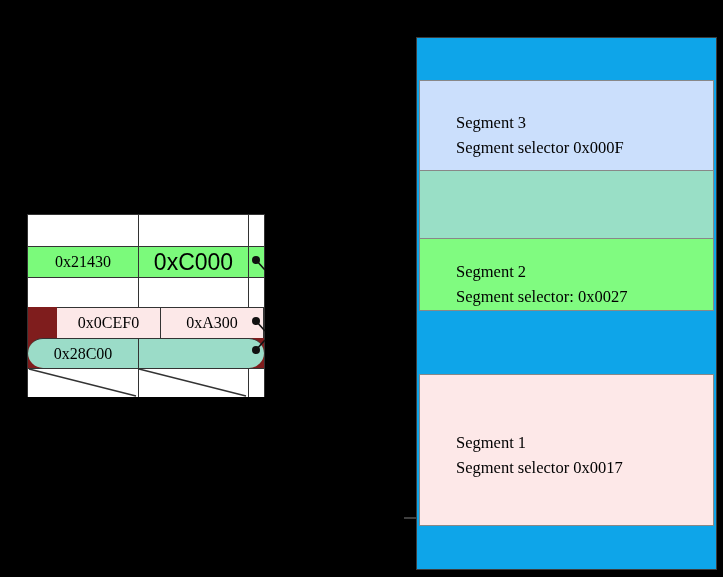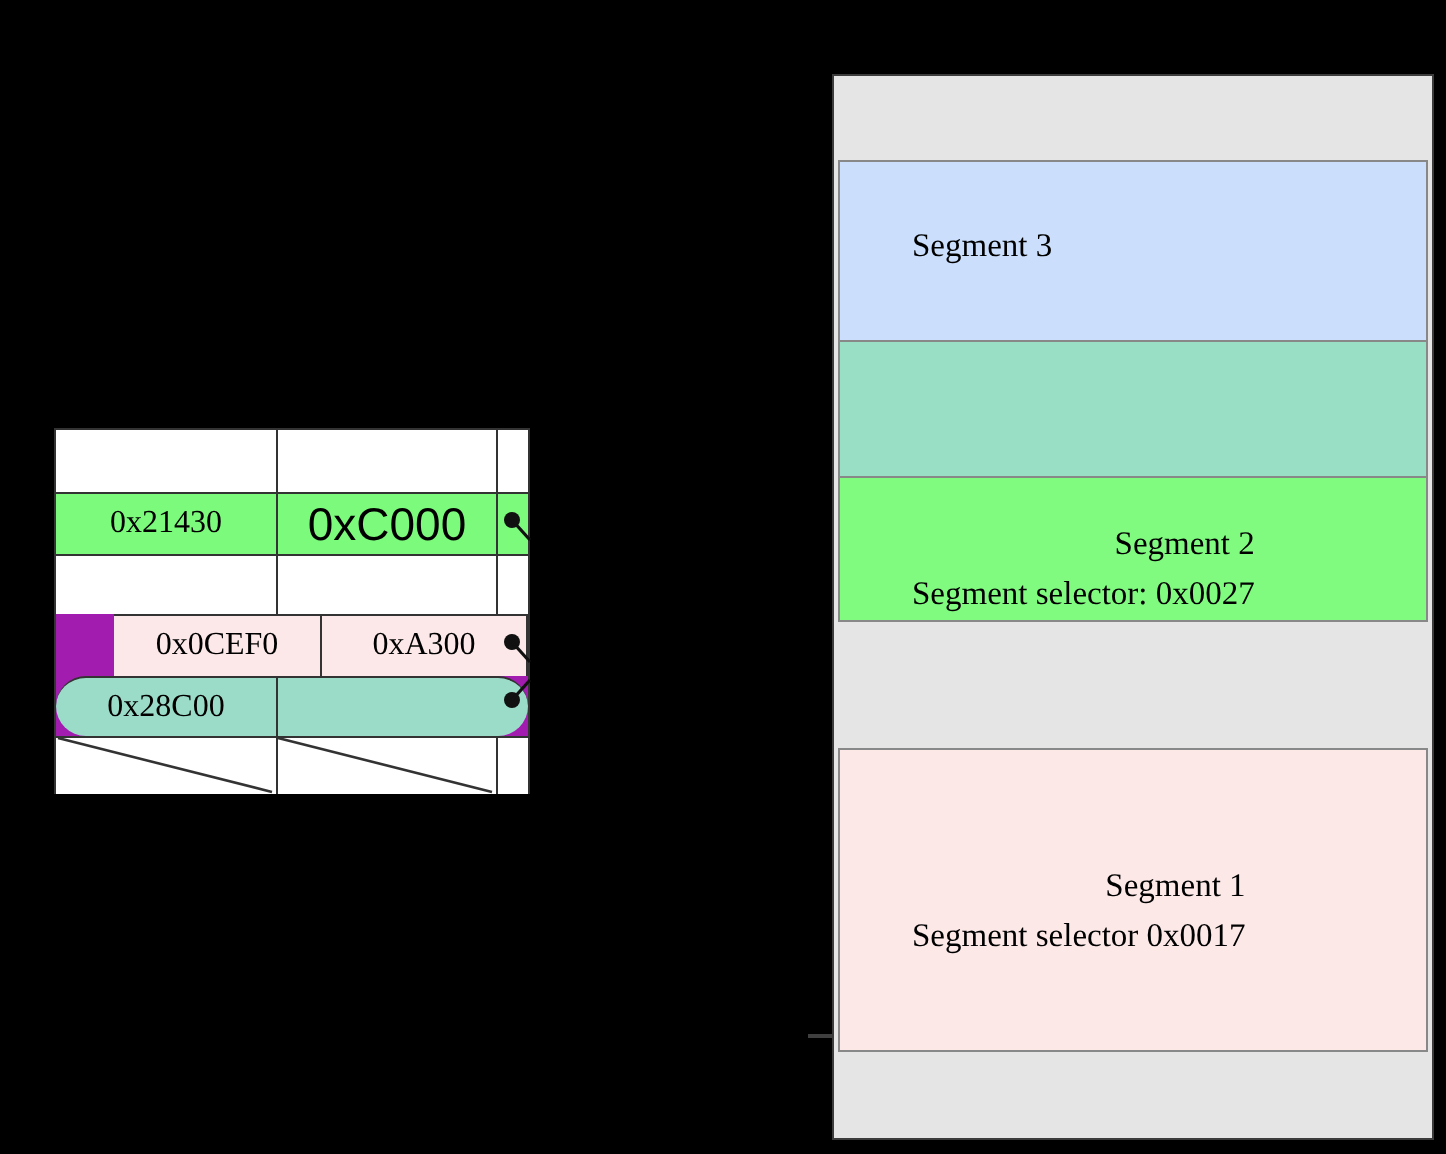--- a/index.html
+++ b/index.html
@@ -3,40 +3,40 @@
 <meta charset="utf-8">
 <style>
   html,body{margin:0;padding:0;}
   .canvas{
     position:relative;width:723px;height:577px;background:#000000;overflow:hidden;
     font-family:"Liberation Serif", serif;color:#000;
   }
   
   .desc-table{
     position:absolute;left:27px;top:214px;width:238px;height:183px;
-    border:1px solid #333;box-sizing:border-box;background:#a21caf;
+    border:1px solid #333;box-sizing:border-box;background:#7f1d1d;
   }
   .trow{display:flex;box-sizing:border-box;border-top:1px solid #333;}
   .trow:first-child{border-top:none;}
   .tcell{box-sizing:border-box;overflow:hidden;text-align:center;font-size:16px;}
   .c1{width:110px;}
   .c2{width:110px;border-left:1px solid #333;}
   .c3{width:16px;border-left:1px solid #333;flex:1;}
   .r1,.r3,.r6{background:#ffffff;}
   .r2{background:#7bfa7b;}
   .r4{background:#fce8e8;}
   .r5{background:#9bdcc8;}
   .r1{height:31px;} .r2{height:31px;line-height:30px;}
   .r3{height:30px;} .r4{height:31px;line-height:30px;margin-left:29px;}
   .r5{height:30px;line-height:29px;border-radius:15px;} .r6{height:29px;}
   .limit-sans{font-family:"Liberation Sans", sans-serif;font-size:23px;}
   
   .addr-space{
     position:absolute;left:416px;top:37px;width:301px;height:533px;
-    background:#e5e5e5;border:1px solid #3c3c3c;box-sizing:border-box;text-align:right;
+    background:#0ea5e9;border:1px solid #3c3c3c;box-sizing:border-box;
   }
   .segment{position:absolute;left:2px;width:295px;border:1px solid #888;box-sizing:border-box;}
   .seg-blue{top:42px;height:91px;background:#cbdffc;}
   .seg-teal{top:132px;height:69px;background:#99dfc6;}
   .seg-green{top:200px;height:73px;background:#80fb80;}
   .seg-pink{top:336px;height:152px;background:#fde8e8;}
   .seg-text{position:absolute;left:36px;font-size:16.5px;line-height:25px;white-space:nowrap;}
   .seg-blue .seg-text{top:29px;}
   .seg-green .seg-text{top:20px;}
   .seg-pink .seg-text{top:55px;}
@@ -77,20 +77,21 @@
       <div class="tcell c1"></div>
       <div class="tcell c2"></div>
       <div class="tcell c3"></div>
     </div>
   </div>
 
   <div class="addr-space">
     <div class="segment seg-blue">
       <div class="seg-text">
         <div>Segment 3</div>
+        <div>Segment selector 0x000F</div>
       </div>
     </div>
     <div class="segment seg-teal"></div>
     <div class="segment seg-green">
       <div class="seg-text">
         <div>Segment 2</div>
         <div>Segment selector: 0x0027</div>
       </div>
     </div>
     <div class="segment seg-pink">

